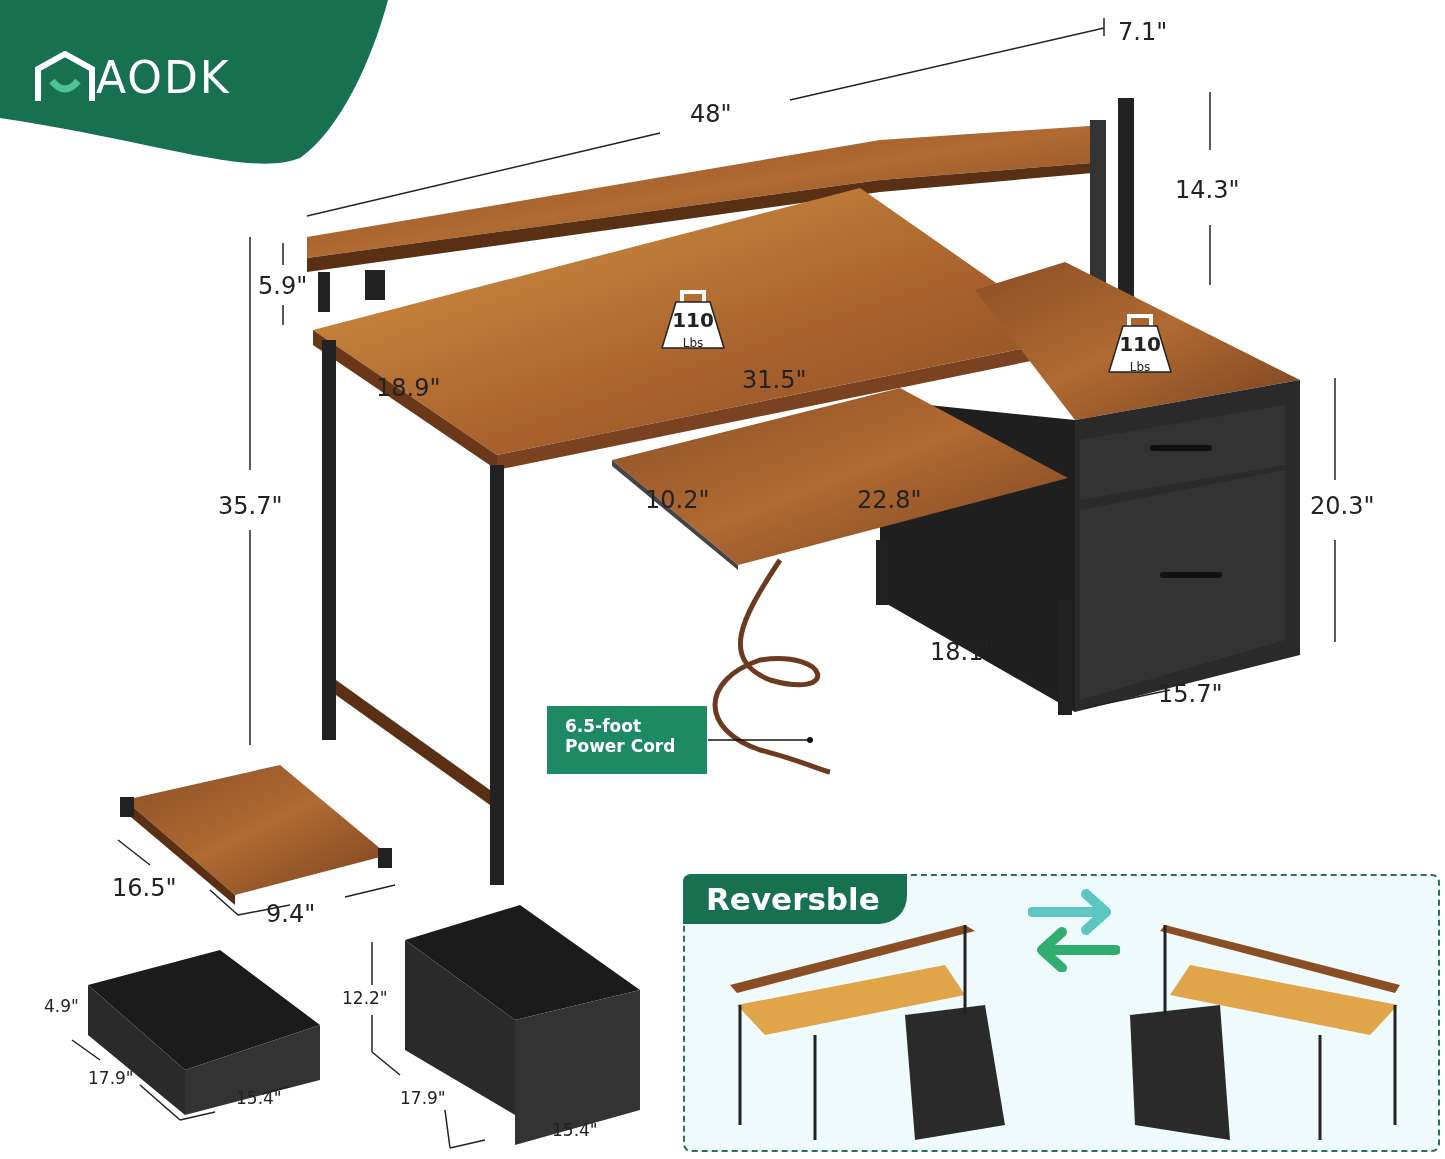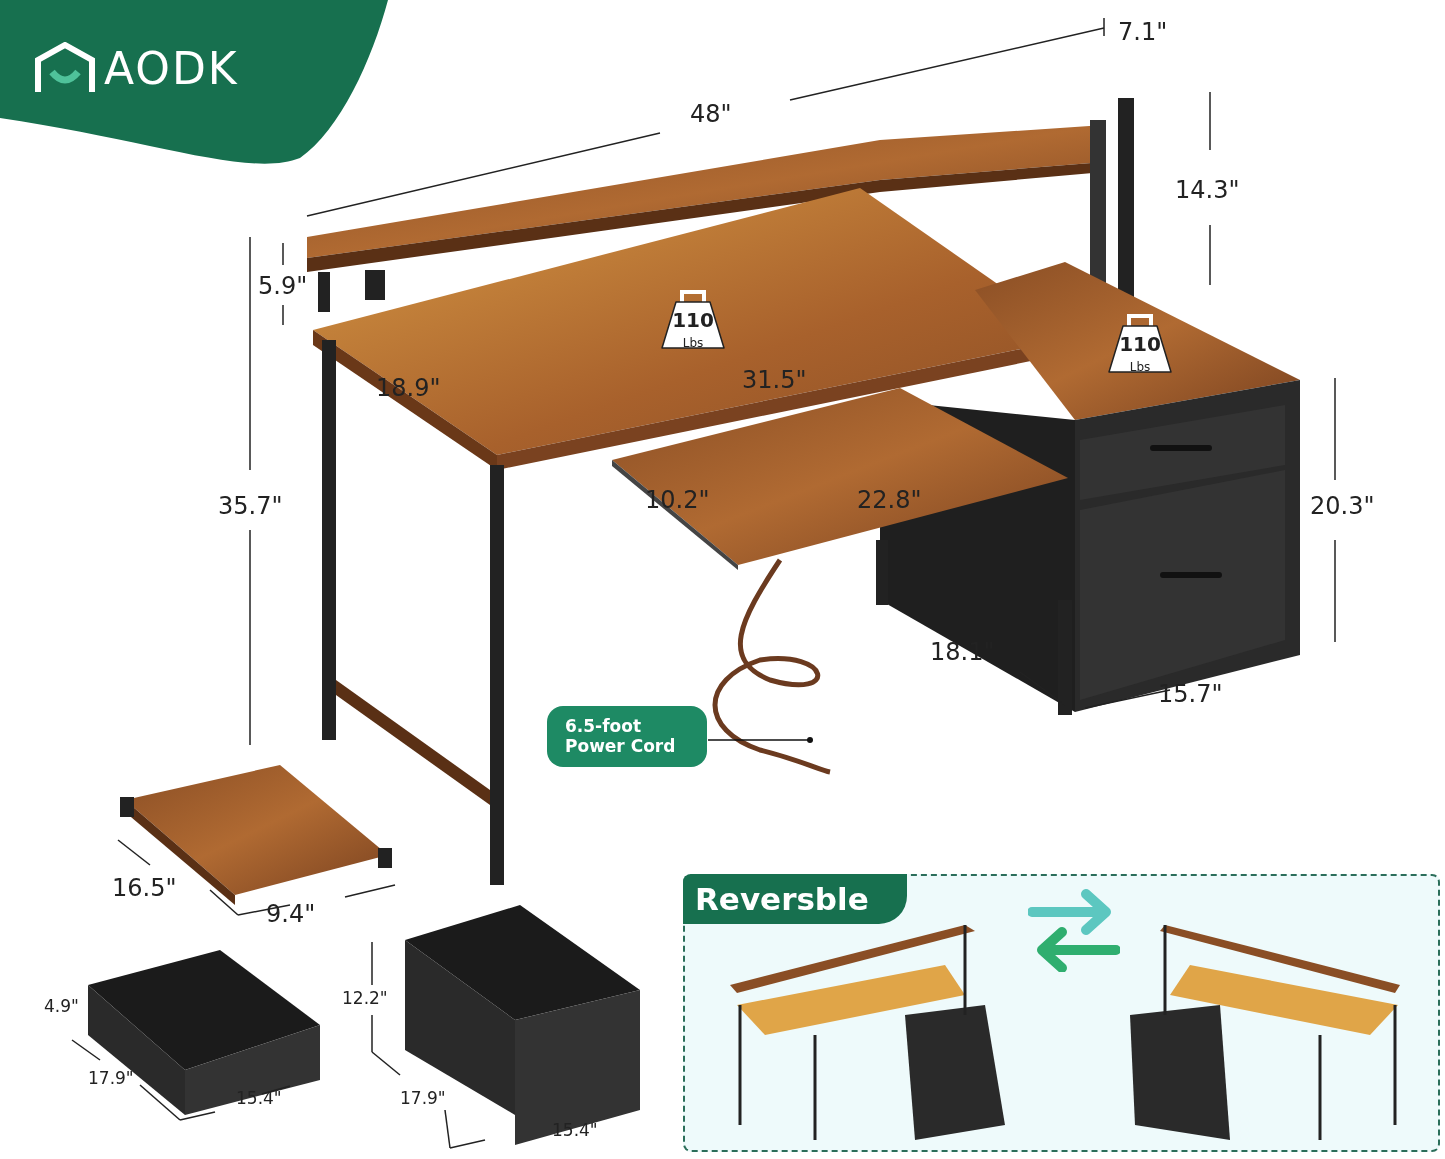--- a/index.html
+++ b/index.html
@@ -1,28 +1,28 @@
 <!DOCTYPE html>
 <html><head>
 <meta charset="utf-8">
 <style>
   html,body{margin:0;padding:0;background:#fff;}
   body{width:1445px;height:1159px;position:relative;overflow:hidden;font-family:"Liberation Sans",sans-serif;color:#222;}
   .abs{position:absolute;}
   .dim{position:absolute;font-family:"DejaVu Sans",sans-serif;font-size:24px;color:#222;white-space:nowrap;}
   .dim.sm{font-size:17px;}
   .logo-blob{position:absolute;left:0;top:0;}
-  .logo{position:absolute;left:34px;top:42px;display:flex;align-items:center;gap:8px;}
+  .logo{position:absolute;left:34px;top:51px;display:flex;align-items:center;}
   .logo-text{color:#fff;font-family:"DejaVu Sans",sans-serif;font-size:44px;letter-spacing:2px;font-weight:400;}
-  .cord-label{position:absolute;left:547px;top:706px;width:160px;height:61px;background:#1e8a64;border-radius:16px;color:#fff;font-family:"DejaVu Sans",sans-serif;font-size:17px;font-weight:bold;line-height:20px;padding:10px 0 0 18px;box-sizing:border-box;}
+  .cord-label{position:absolute;left:547px;top:706px;width:160px;height:68px;background:#1e8a64;border-radius:0;color:#fff;font-family:"DejaVu Sans",sans-serif;font-size:17px;font-weight:bold;line-height:20px;padding:10px 0 0 18px;box-sizing:border-box;}
   .weight{position:absolute;width:70px;height:64px;}
   .weight .wt-num{position:absolute;left:0;width:100%;top:20px;text-align:center;font-family:"DejaVu Sans",sans-serif;font-weight:bold;font-size:20px;color:#222;}
   .weight .wt-unit{position:absolute;left:0;width:100%;top:48px;text-align:center;font-family:"DejaVu Sans",sans-serif;font-size:12px;color:#222;}
   .rev-panel{position:absolute;left:683px;top:874px;width:757px;height:278px;background:#eefafb;border:2px dashed #2b6e5a;border-radius:8px;box-sizing:border-box;}
-  .rev-tab{position:absolute;left:683px;top:874px;width:224px;height:50px;background:#17704f;border-radius:8px 0 28px 0;color:#fff;font-family:"DejaVu Sans",sans-serif;font-size:31px;font-weight:bold;line-height:50px;padding-left:12px;box-sizing:border-box;}
+  .rev-tab{position:absolute;left:683px;top:874px;width:224px;height:50px;background:#17704f;border-radius:8px 0 28px 0;color:#fff;font-family:"DejaVu Sans",sans-serif;font-size:31px;font-weight:bold;line-height:50px;padding-left:23px;box-sizing:border-box;}
 </style>
 </head>
 <body>
 
 <svg class="logo-blob" width="400" height="170" viewBox="0 0 400 170">
   <path d="M0,0 L388,0 C372,60 340,130 300,158 C250,178 150,140 0,118 Z" fill="#17704f"></path>
 </svg>
 <div class="logo">
   <svg width="62" height="52" viewBox="0 0 62 52">
     <path d="M4,50 L4,18 L31,3 L58,18 L58,50" fill="none" stroke="#fff" stroke-width="6" stroke-linejoin="miter"></path>

